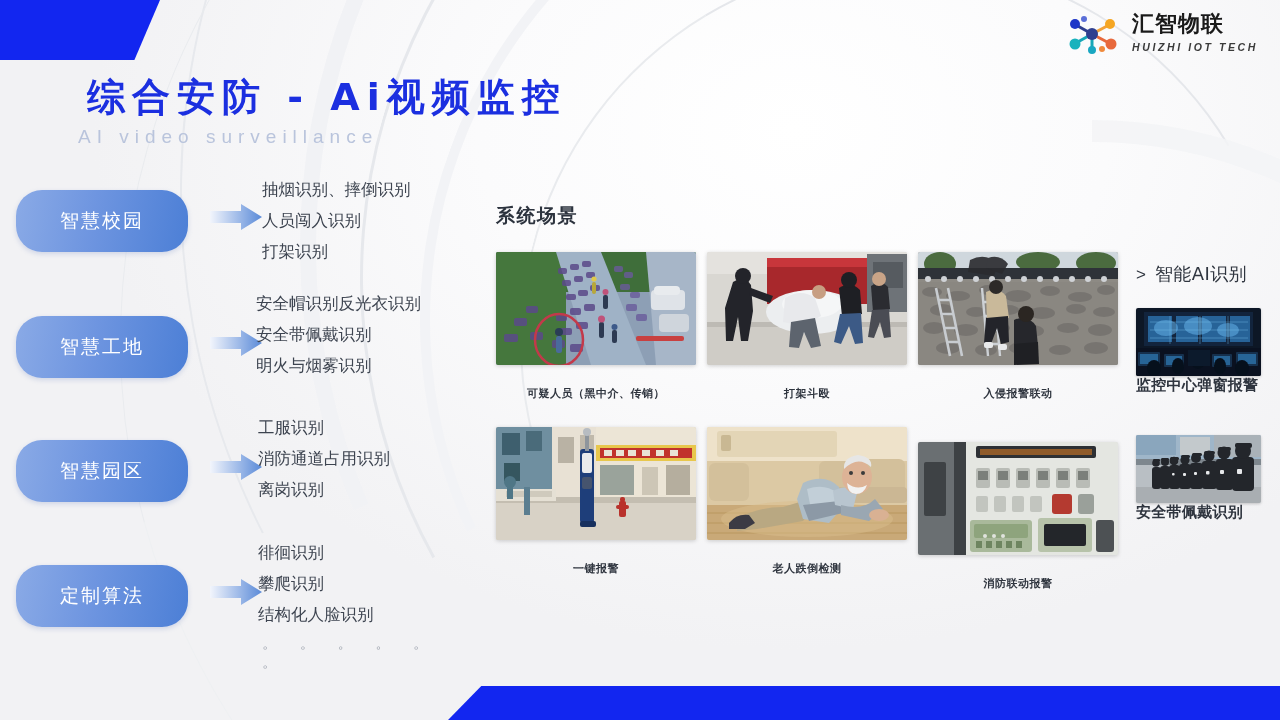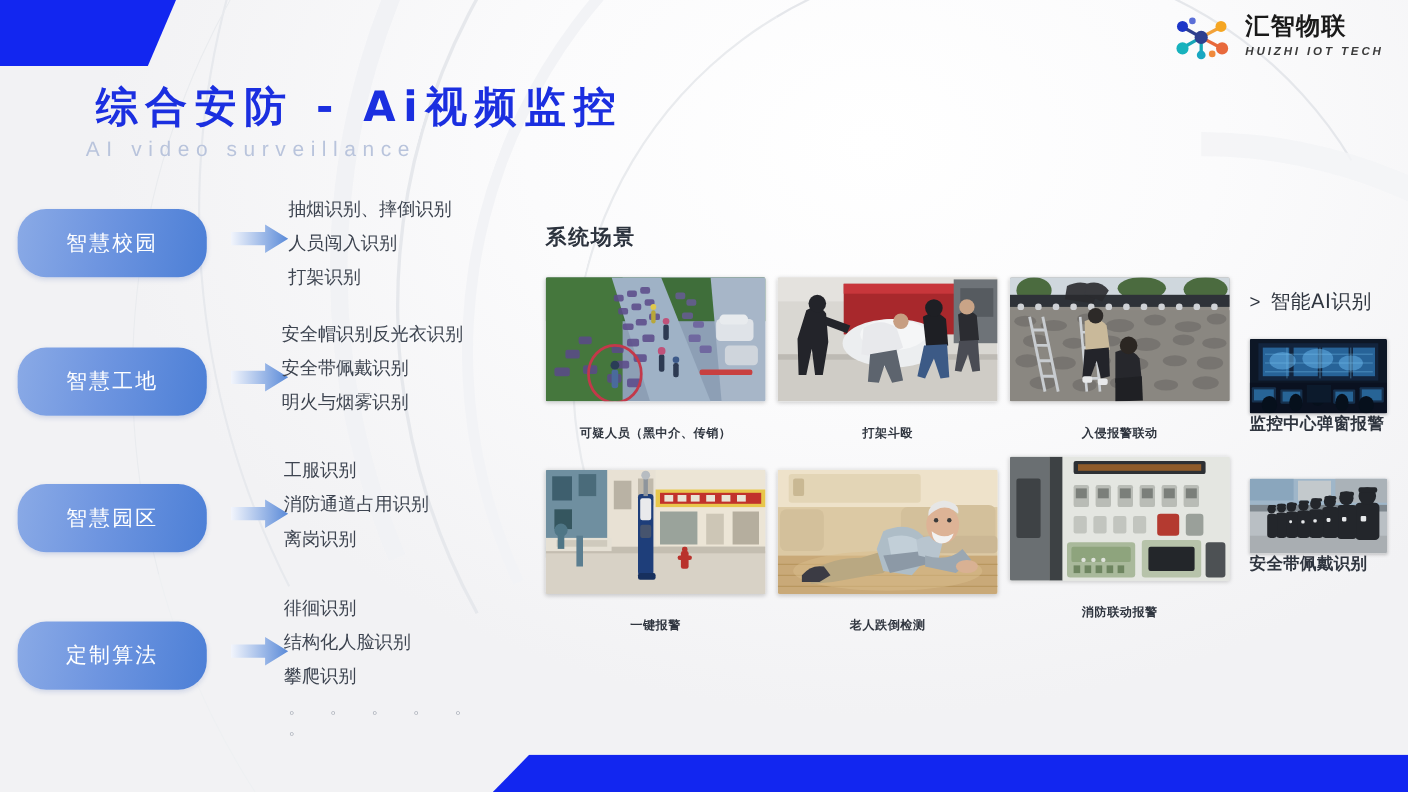--- a/index.html
+++ b/index.html
@@ -229,22 +229,22 @@
               <linearGradient id="ag4" x1="0" y1="0" x2="1" y2="0">
             <stop offset="0" stop-color="#f2f5fc"></stop>
                 <stop offset="1" stop-color="#5a8ad8"></stop>
           </linearGradient>
             </defs>
           <path d="M2 9 H33 V2 L54 15 L33 28 V21 H2 Z" fill="url(#ag4)"></path>
         </svg>
       </span>
       <div class="items" style="top:-9px;left:258px">
         <div class="item">徘徊识别</div>
+        <div class="item">攀爬识别</div>
         <div class="item">结构化人脸识别</div>
-        <div class="item">攀爬识别</div>
         <div class="dots">。 。 。 。 。 。</div>
       </div>
     </div>
 
   </div>
 
   <div class="scene-title">系统场景</div>
 
   <div class="grid">
 
@@ -529,21 +529,21 @@
               <circle cx="156" cy="46" r="2" fill="#3b3b3b"></circle>
             <path d="M134 78 q22 6 34 -6 l8 10 -14 12 -28 -6 z" fill="#9aa7b2"></path>
             <ellipse cx="172" cy="88" rx="10" ry="6" fill="#d9b193"></ellipse>
             <path d="M22 96 q8 -10 20 -8 l6 8 -10 6 -16 0 z" fill="#3b3b44"></path>
           </g>
         </svg>
       </div>
       <div class="cap">老人跌倒检测</div>
     </div>
 
-    <div class="cell" style="left:422px;top:163px">
+    <div class="cell" style="left:422px;top:190px">
       <div class="thumb">
         <svg width="200" height="113" viewBox="0 0 200 113">
           <rect width="200" height="113" fill="#d8dbd5"></rect>
           <rect x="0" y="0" width="36" height="113" fill="#6a6f72"></rect>
           <rect x="36" y="0" width="12" height="113" fill="#3d4144"></rect>
           <rect x="48" y="0" width="152" height="113" fill="#e4e6e1"></rect>
           <rect x="58" y="4" width="120" height="12" rx="2" fill="#2d3034"></rect>
           <rect x="62" y="7" width="112" height="6" fill="#8f5b2a"></rect>
           <g fill="#b9bcb6">
             <rect x="58" y="26" width="14" height="20" rx="2"></rect>

